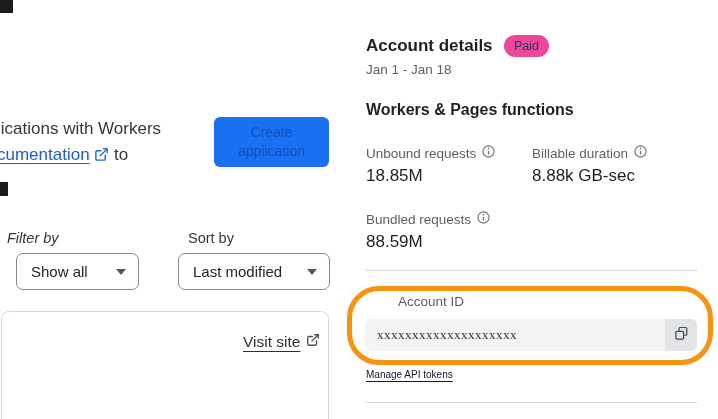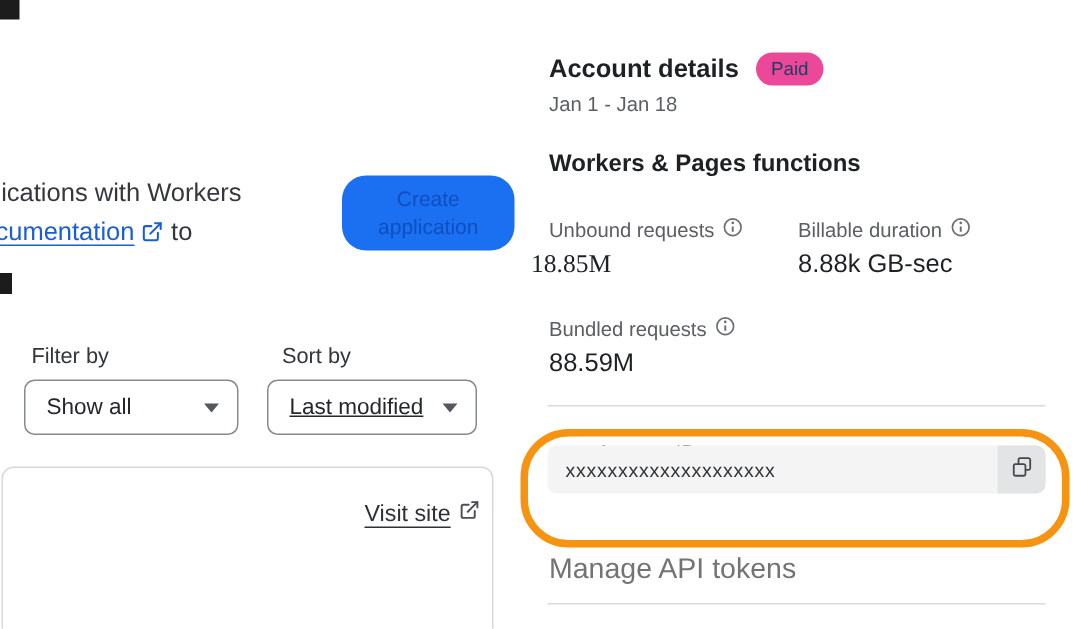--- a/index.html
+++ b/index.html
@@ -16,39 +16,39 @@
   .edge-square{left:0;top:182px;width:8px;height:14px;background:#1c1c1c;}
 
   
   .intro{left:-3px;top:116px;width:230px;font-size:17px;color:#34373c;line-height:26px;white-space:nowrap;}
   .intro a.doclink{color:#1a5ed6;text-decoration:underline;text-underline-offset:3px;}
   .intro .ext-icon{color:#1a5ed6;}
   .ext-icon{display:inline-block;vertical-align:-2px;}
 
   
   .create-btn{
-    left:228px;top:117px;width:115px;height:50px;
-    background:#1a70f0;border:none;border-radius:16px;
+    left:214px;top:117px;width:115px;height:50px;
+    background:#1a70f0;border:none;border-radius:6px;
     color:#0e4fc2;font-size:14px;font-weight:500;line-height:19px;
     display:flex;align-items:center;justify-content:center;text-align:center;
     font-family:inherit;cursor:pointer;padding:0 10px;
   }
 
   
   .ctl-label{font-size:14.5px;color:#33363b;}
-  .filter-label{left:21px;top:230px;}
+  .filter-label{left:7px;top:230px;font-style:italic;}
   .sort-label{left:188px;top:230px;}
   .dropdown{
     height:37px;background:#fff;border:1px solid #85898f;border-radius:7px;
     display:flex;align-items:center;box-sizing:border-box;
     padding:0 12px 0 14px;font-size:15px;color:#23262a;cursor:pointer;
   }
   .dropdown .dd-value{flex:1;}
-  .dd-filter{left:16px;top:253px;width:143px;}
-  .dd-sort{left:178px;top:253px;width:140px;text-decoration:underline;}
+  .dd-filter{left:16px;top:253px;width:123px;}
+  .dd-sort{left:178px;top:253px;width:152px;}
   .chevron{
     width:0;height:0;border-left:5px solid transparent;border-right:5px solid transparent;
     border-top:6px solid #54575c;margin-left:8px;
   }
 
   
   .project-card{
     left:1px;top:311px;width:328px;height:125px;
     border:1px solid #d6d8db;border-radius:8px;background:#fff;box-sizing:border-box;
   }
@@ -70,34 +70,34 @@
 
   .stat-label{font-size:13.5px;color:#5b5e63;display:flex;align-items:center;gap:6px;}
   .stat-value{font-size:17px;color:#1e2124;}
   .info-icon{color:#6b6f74;display:inline-block;}
 
   .divider{height:1px;background:#d9dadc;left:365px;width:332px;}
   .divider-1{top:270px;}
   .divider-2{top:402px;}
 
   .acctid-label{left:366px;top:294px;font-size:13.5px;color:#5b5e63;margin-left:32px;}
-  .acctid-wrap{left:365px;top:297px;width:332px;height:32px;}
+  .acctid-wrap{left:365px;top:319px;width:332px;height:32px;font-family:Liberation Serif, serif;}
   .acctid-input{
     width:100%;height:32px;box-sizing:border-box;border:none;outline:none;
     background:#f4f4f5;border-radius:6px;padding:0 40px 0 12px;
     font-family:inherit;font-size:13px;color:#303337;letter-spacing:0.5px;
   }
   .copy-btn{
     position:absolute;right:0;top:0;width:32px;height:32px;
     background:#e3e4e6;border:none;border-radius:0 6px 6px 0;
     display:flex;align-items:center;justify-content:center;cursor:pointer;padding:0;
     color:#44474c;
   }
 
-  .manage-link{left:366px;top:369px;font-size:19px;color:#737373;text-underline-offset:3px;cursor:pointer;}
+  .manage-link{left:366px;top:369px;font-size:10px;color:#0f172a;text-decoration:underline;text-underline-offset:3px;cursor:pointer;}
 
   
   .highlight-ring{
     left:347px;top:286px;width:366px;height:79px;box-sizing:border-box;
     border:5px solid #f69310;border-radius:32px;pointer-events:none;
   }
 </style>
 </head>
 <body>
 
@@ -152,21 +152,21 @@
 <div class="abs stat-label" style="left:366px;top:145px;">
   <span>Unbound requests</span>
   <span class="info-icon">
     <svg width="13" height="13" viewBox="0 0 14 14" fill="none">
         <circle cx="7" cy="7" r="6" stroke="currentColor" stroke-width="1.2"></circle>
         <line x1="7" y1="6.4" x2="7" y2="10.2" stroke="currentColor" stroke-width="1.4"></line>
         <circle cx="7" cy="3.9" r="0.95" fill="currentColor"></circle>
       </svg>
   </span>
 </div>
-<div class="abs stat-value" style="left:354px;top:166px;font-family:Liberation Serif, serif;">18.85M</div>
+<div class="abs stat-value" style="left:366px;top:166px;">18.85M</div>
 
 <div class="abs stat-label" style="left:532px;top:145px;align-items:flex-end;">
   <span>Billable duration</span>
   <span class="info-icon">
     <svg width="13" height="13" viewBox="0 0 14 14" fill="none">
         <circle cx="7" cy="7" r="6" stroke="currentColor" stroke-width="1.2"></circle>
         <line x1="7" y1="6.4" x2="7" y2="10.2" stroke="currentColor" stroke-width="1.4"></line>
         <circle cx="7" cy="3.9" r="0.95" fill="currentColor"></circle>
       </svg>
   </span>

